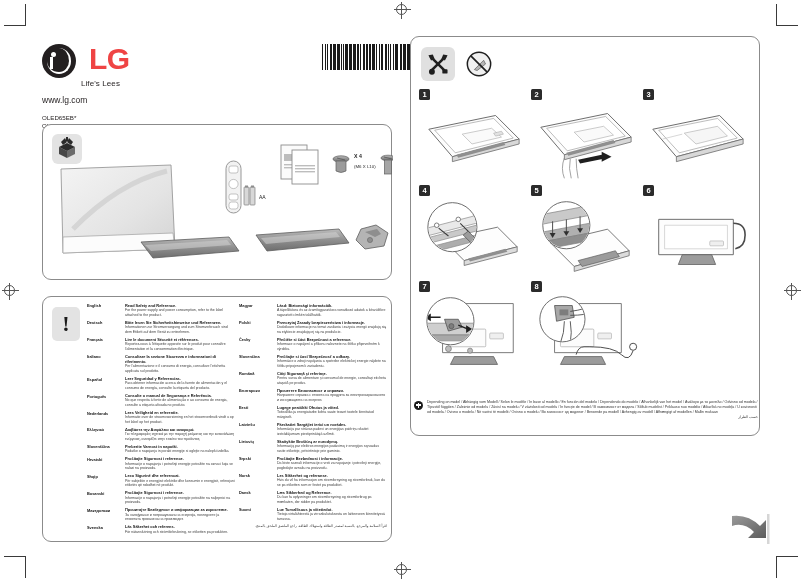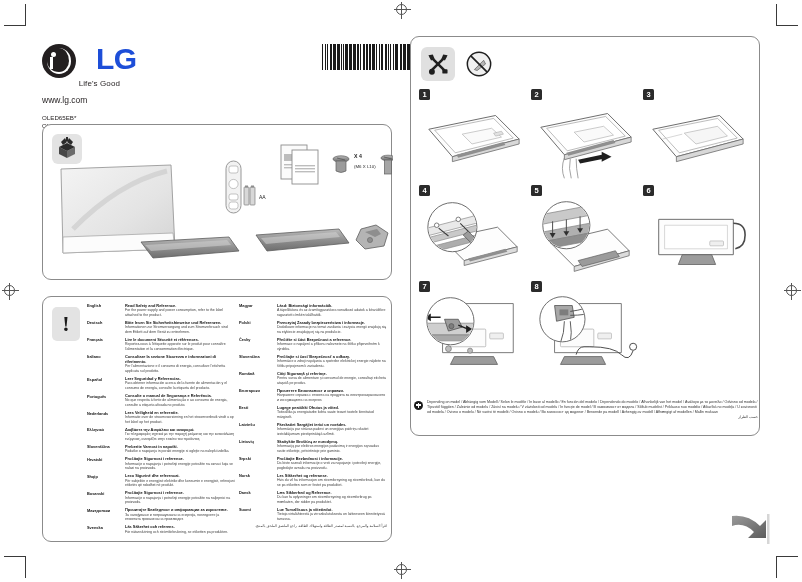--- a/index.html
+++ b/index.html
@@ -40,22 +40,22 @@
   }
   .lg-circle .dot {
     position: absolute; left: 9px; top: 8px;
     width: 5px; height: 5px; border-radius: 50%; background: #fff;
   }
   .lg-circle .bar {
     position: absolute; left: 8px; bottom: 9px;
     width: 2.5px; height: 12px; background: #fff;
   }
   .lg-word {
-    font-size: 30px; font-weight: bold; color: #1d4ed8;
-    line-height: 30px; margin-left: 20px; letter-spacing: -0.5px;
+    font-size: 30px; font-weight: bold; color: #ef4444;
+    line-height: 30px; margin-left: 13px; letter-spacing: -0.5px;
   }
   .lg-tag {
     font-size: 8px; color: #231f20; text-align: right;
     margin-top: 1px; width: 78px; letter-spacing: 0.1px;
   }
   .lg-url { font-size: 8.5px; color: #231f20; margin-top: 7px; }
   .lg-models { margin-top: 9px; font-size: 6.2px; color: #231f20; line-height: 8px; }
 
   
   #barcode-block { position: absolute; left: 322px; top: 44px; text-align: center; }
@@ -161,21 +161,21 @@
 
   <div id="brand">
     <div class="lg-row">
       <div class="lg-circle">
         <div class="inner"></div>
           <div class="dot"></div>
           <div class="bar"></div>
       </div>
       <div class="lg-word">LG</div>
     </div>
-    <div class="lg-tag">Life's Good</div>
+    <div class="lg-tag">Life's Lees</div>
     <div class="lg-url">www.lg.com</div>
     <div class="lg-models">
       <div>OLED65EB*</div>
       <div>OLED55EB*</div>
     </div>
   </div>
 
   <div id="barcode-block">
     <div class="barcode-bars" id="barcode-bars">
         <i style="width:1px"></i>

